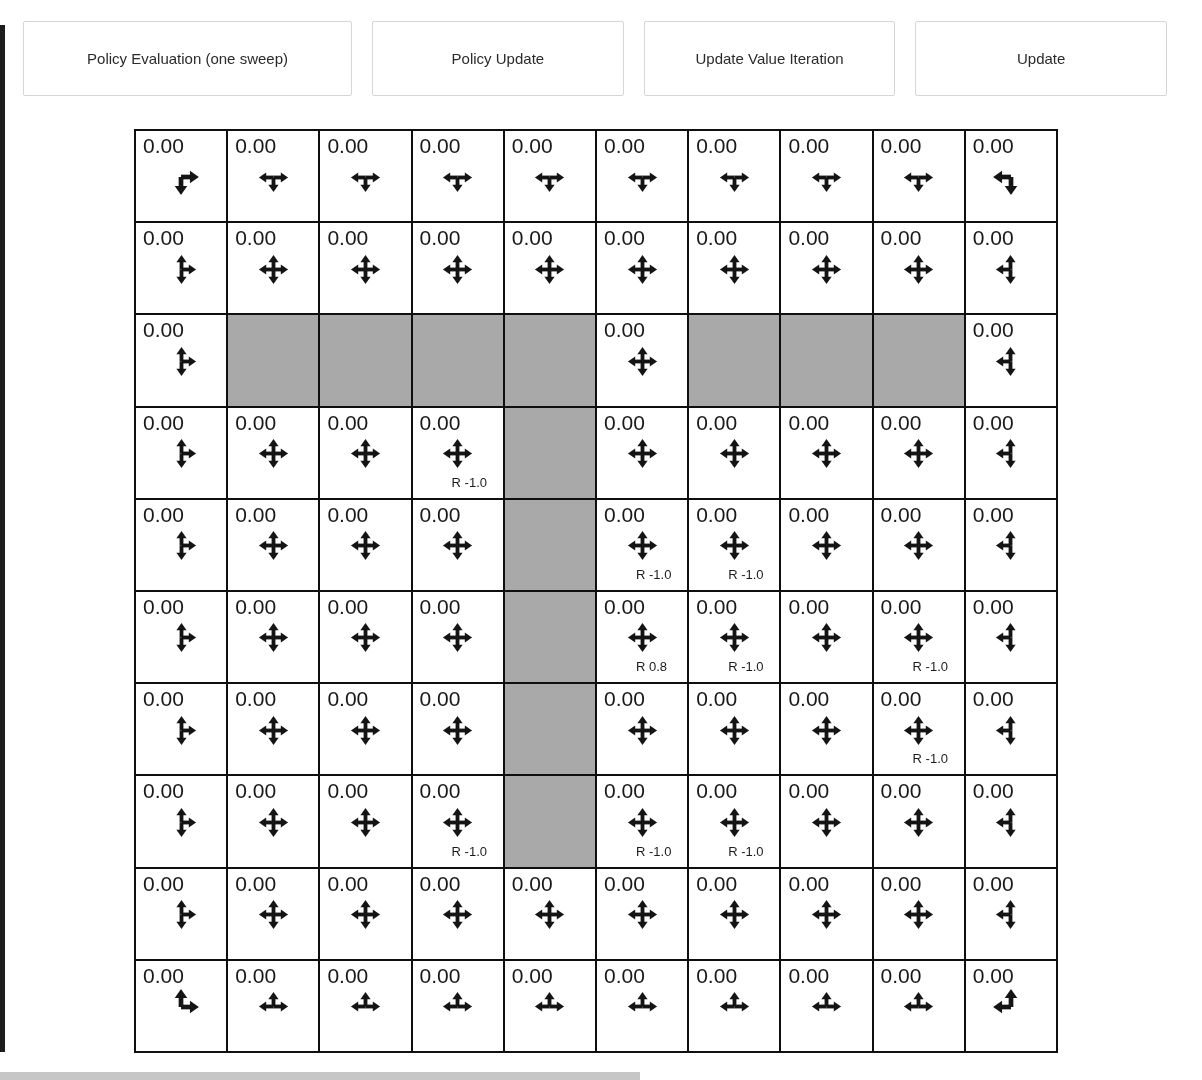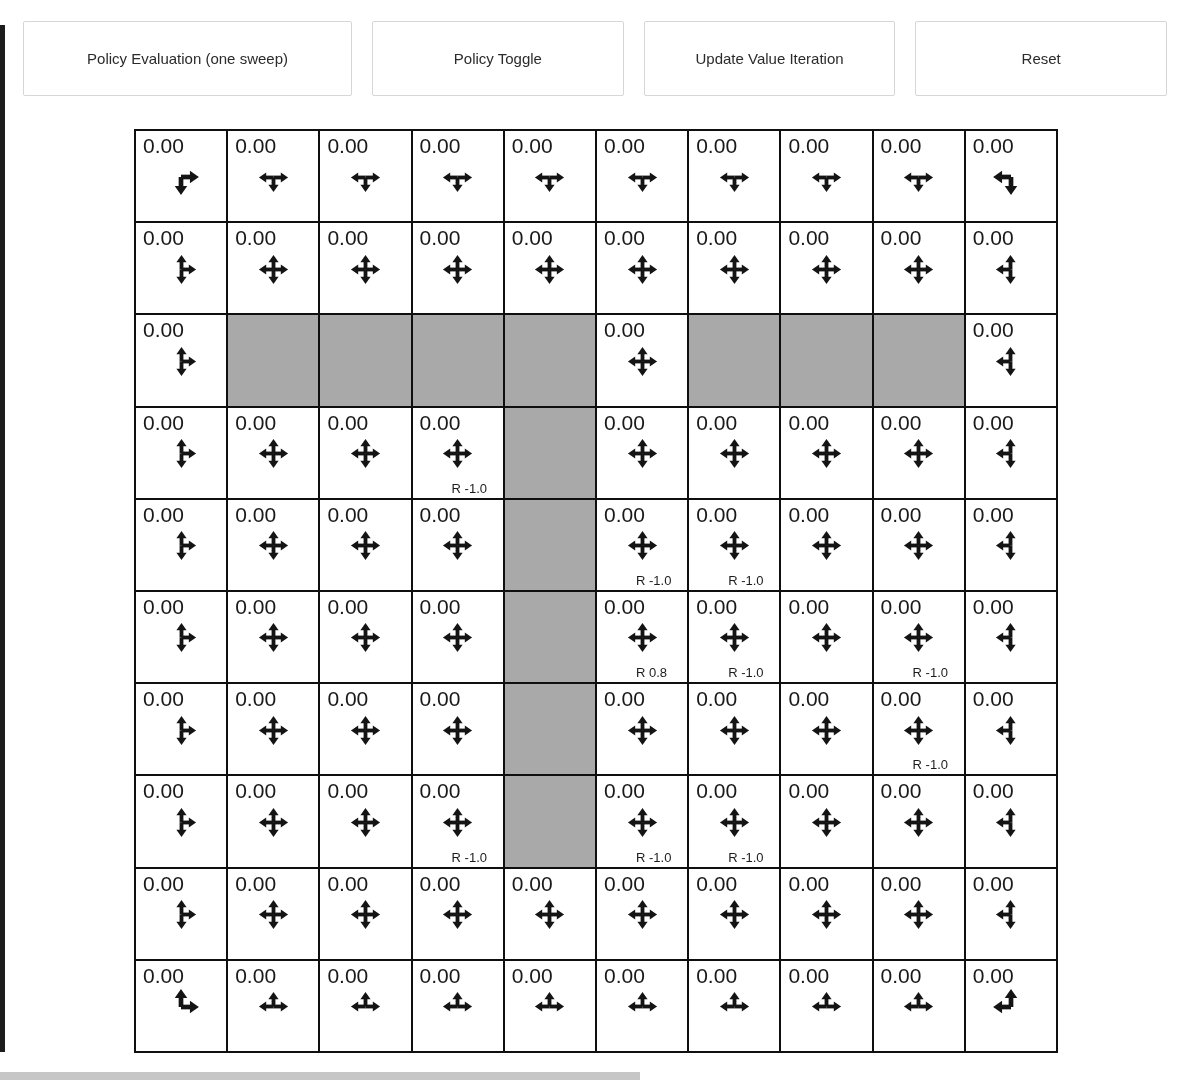--- a/index.html
+++ b/index.html
@@ -28,37 +28,37 @@
   }
   .cell.wall{background:var(--wall,#a9a9a9);}
   .val{
     position:absolute;top:3px;left:7px;font-size:21px;line-height:24px;color:#191919;
   }
   .arr{
     position:absolute;left:0;right:0;top:26px;height:40px;
     display:flex;align-items:center;justify-content:center;pointer-events:none;
   }
   .reward{
-    position:absolute;left:7px;bottom:2px;font-size:13px;color:#1c1c1c;padding-left:32px;
+    position:absolute;left:7px;bottom:8px;font-size:13px;color:#1c1c1c;padding-left:32px;
   }
   .edge-left{
     position:absolute;left:0;top:25px;width:5px;height:1027px;background:#1c1c1c;
   }
   .edge-bottom{
     position:absolute;left:0;top:1072px;width:640px;height:8px;background:#c6c6c6;
   }
 </style>
 </head>
 <body>
 
 <div class="toolbar">
   <button class="btn wide">Policy Evaluation (one sweep)</button>
-  <button class="btn">Policy Toggle</button>
+  <button class="btn">Policy Update</button>
   <button class="btn">Update Value Iteration</button>
-  <button class="btn">Reset</button>
+  <button class="btn">Update</button>
 </div>
 
 <div class="grid" id="grid">
     <div class="cell">
       <span class="val">0.00</span>
       <div class="arr">
         <svg width="38" height="38" viewBox="-17 -17 34 34">
           <line x1="0" y1="0" x2="0" y2="9" stroke="#141414" stroke-width="4.2"></line>
           <polygon points="0,16 -5.6,8 5.6,8" fill="#141414"></polygon>
           <line x1="0" y1="0" x2="9" y2="0" stroke="#141414" stroke-width="4.2"></line>

